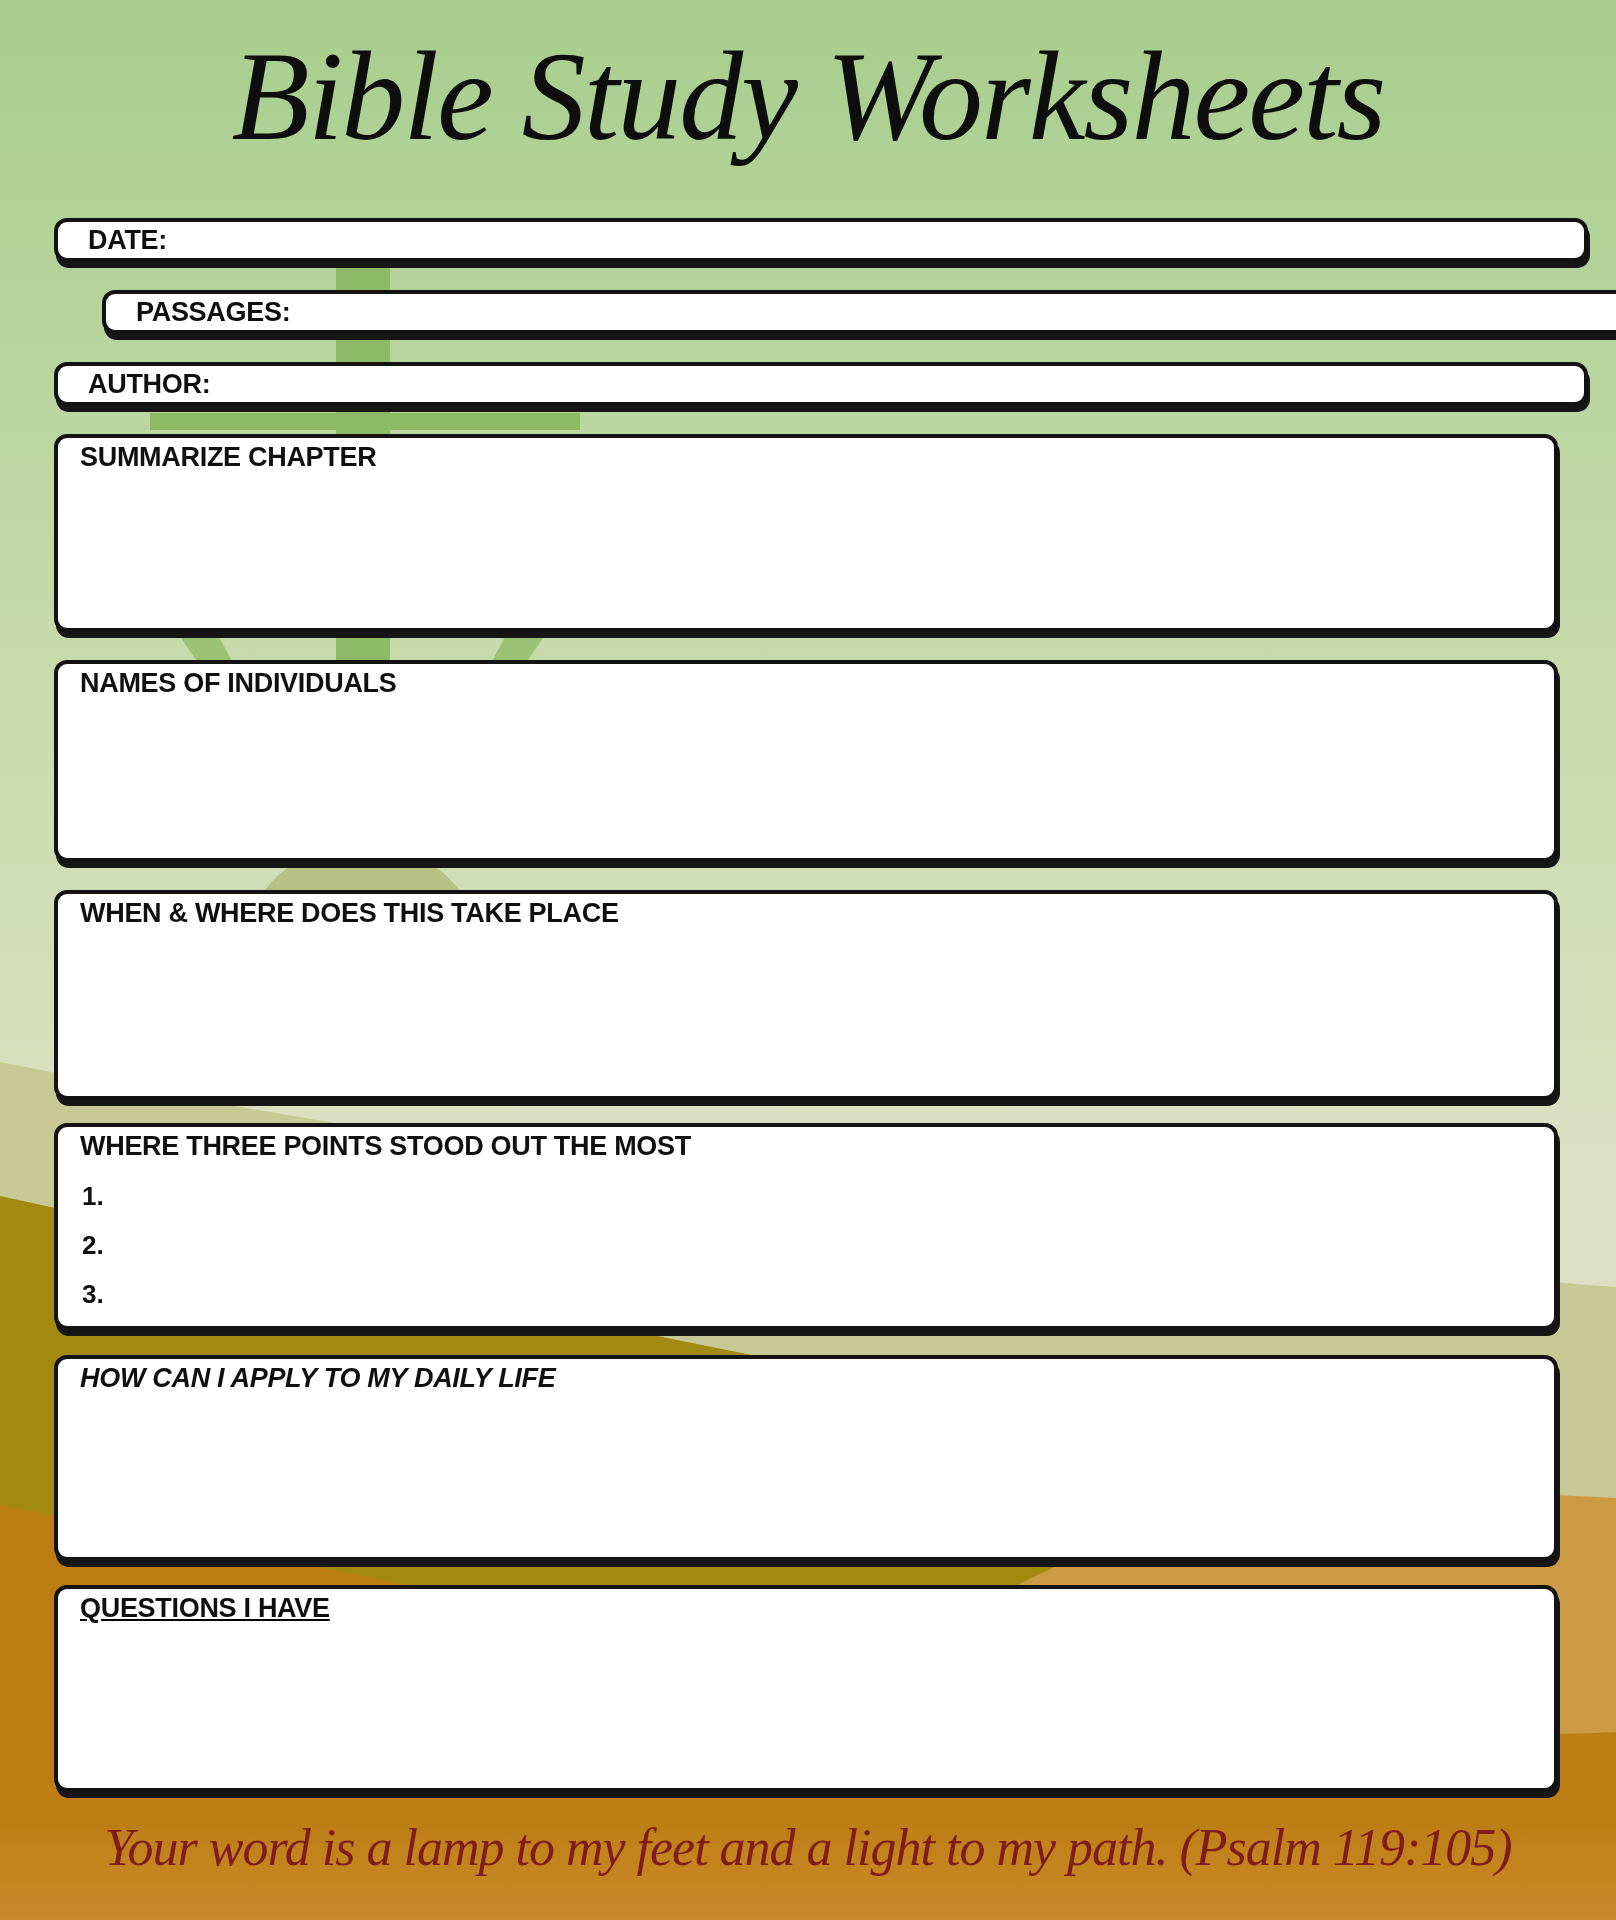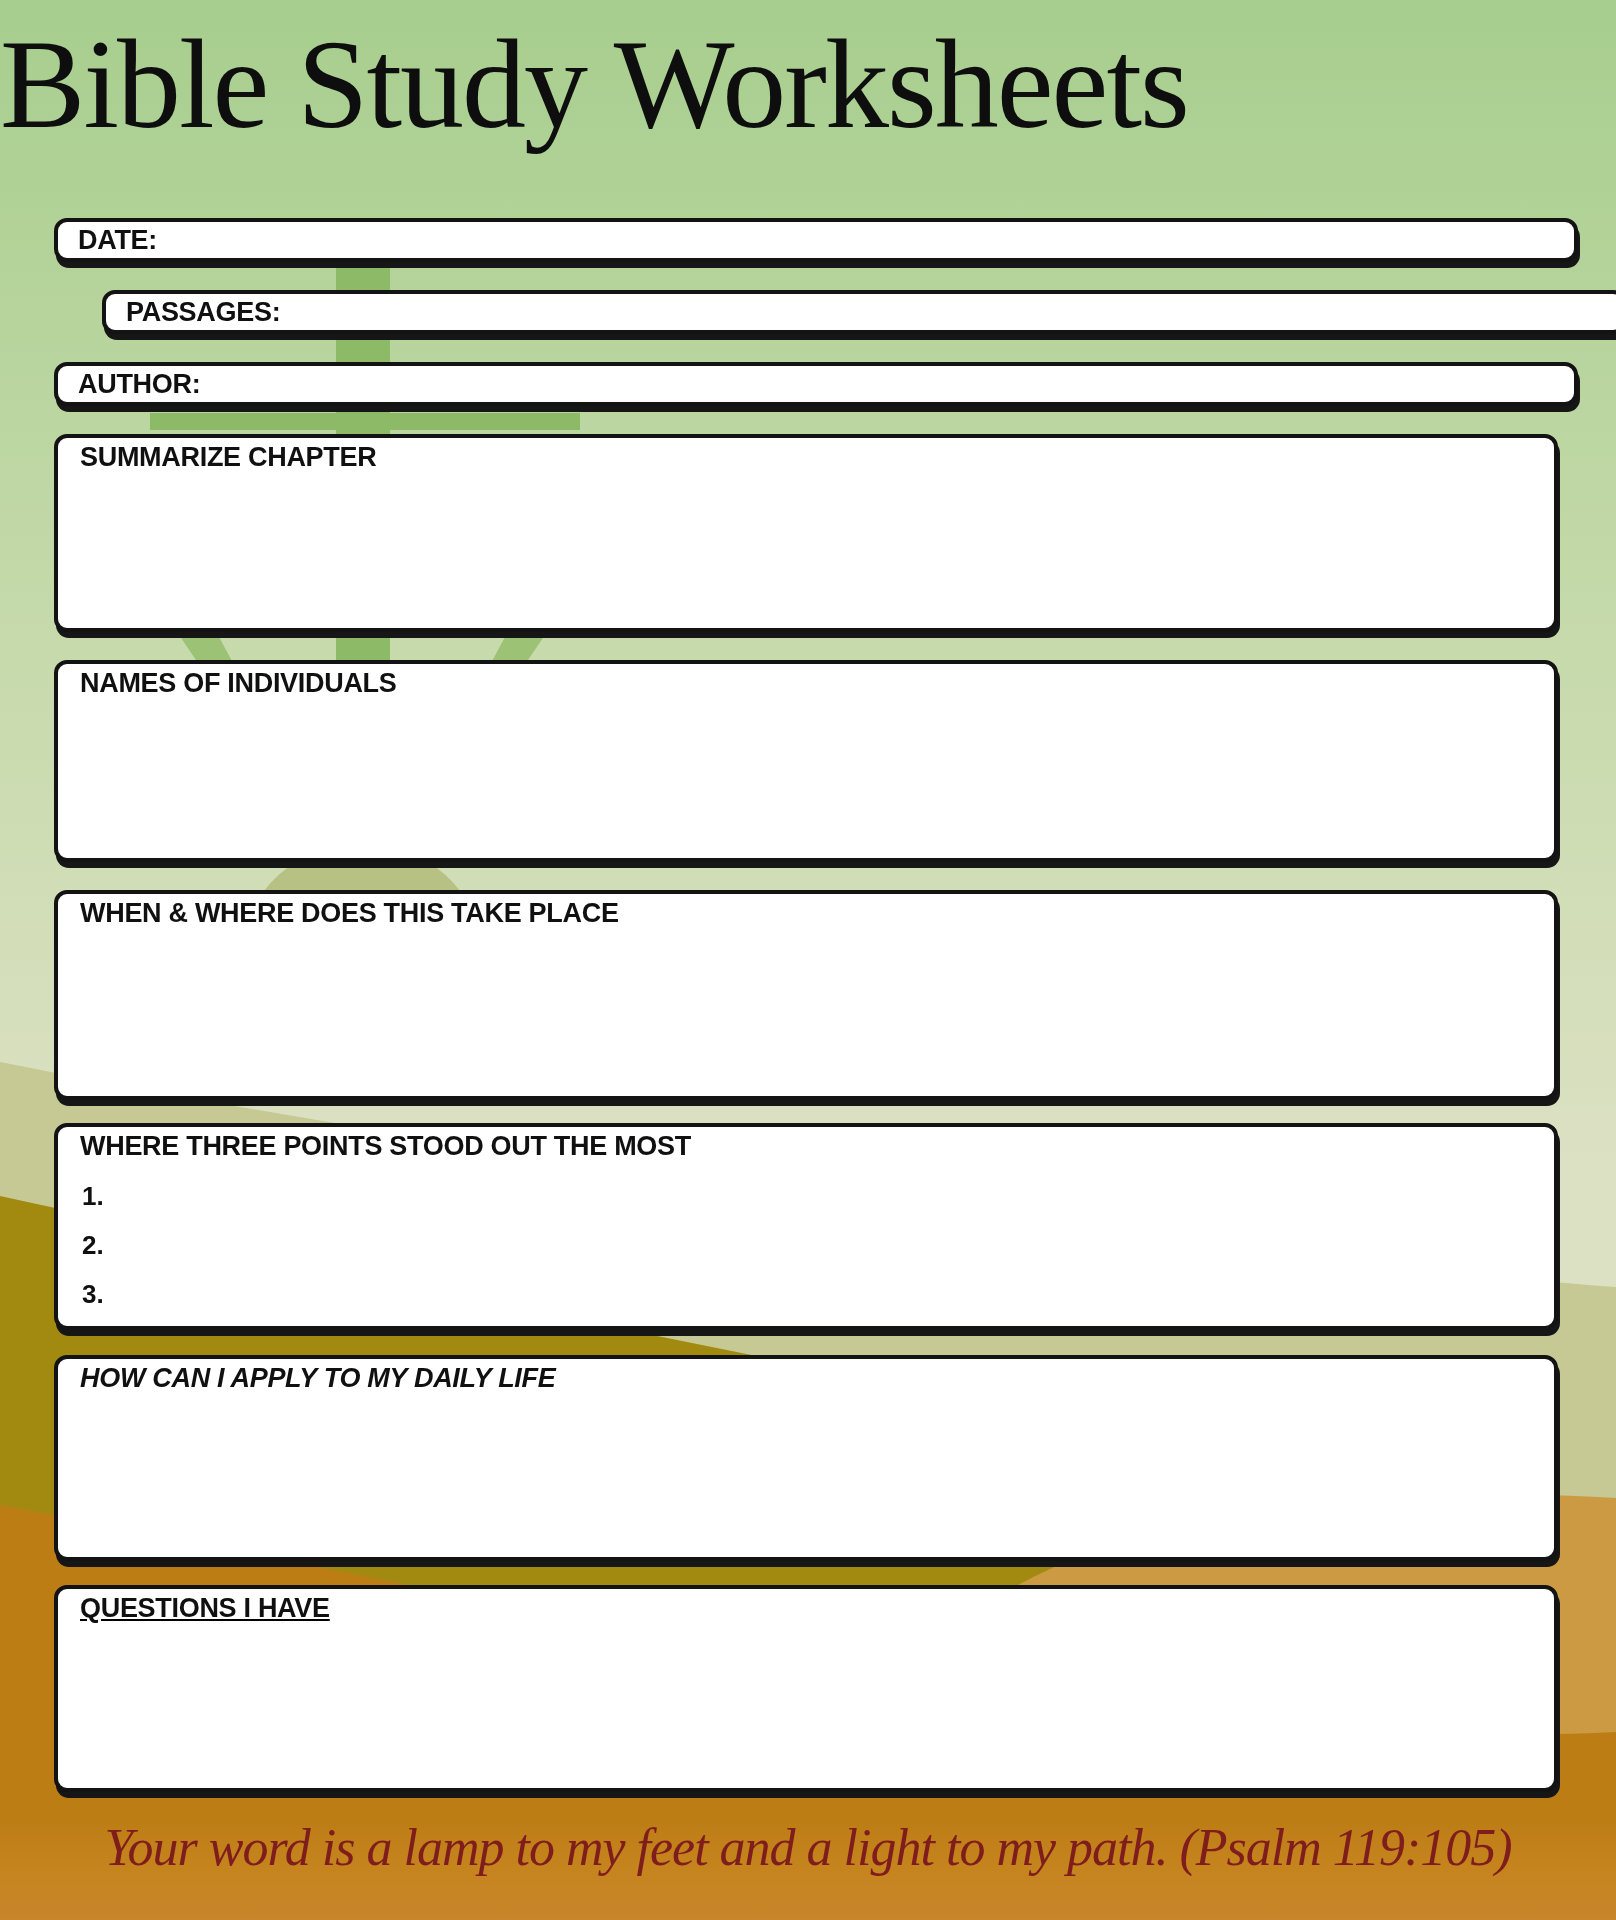--- a/index.html
+++ b/index.html
@@ -4,33 +4,33 @@
 <style>
   html,body{margin:0;padding:0;}
   body{
     width:1616px;height:1920px;position:relative;overflow:hidden;
     font-family:"Liberation Sans",sans-serif;
     background:#b5d49c;
   }
   .bg{position:absolute;left:0;top:0;width:1616px;height:1920px;display:block;}
 
   .page-title{
-    position:absolute;left:0;top:4px;width:1616px;
-    text-align:left;white-space:nowrap;
-    font-family:"Liberation Serif",serif;font-weight:400;
+    position:absolute;left:0;top:16px;width:1616px;
+    text-align:center;white-space:nowrap;
+    font-family:"Liberation Serif",serif;font-style:italic;font-weight:400;
     font-size:128px;line-height:1.25;color:#0e0e0e;
     letter-spacing:-2px;
   }
 
   .field-box{
     position:absolute;left:54px;width:1496px;box-sizing:content-box;
     background:#ffffff;border:4px solid #131313;border-radius:13px;
     box-shadow:2px 6px 0 #161616;
   }
-  .box-single{display:flex;align-items:center;padding-left:20px;}
+  .box-single{display:flex;align-items:center;padding-left:30px;}
   .box-area{padding:0;}
   .field-label{
     font-weight:700;font-size:27px;color:#101010;letter-spacing:-0.3px;
     line-height:1;
   }
   .box-area .field-label{
     display:block;padding:6px 0 0 22px;
   }
   .point-row{
     display:block;padding:23px 0 0 24px;

